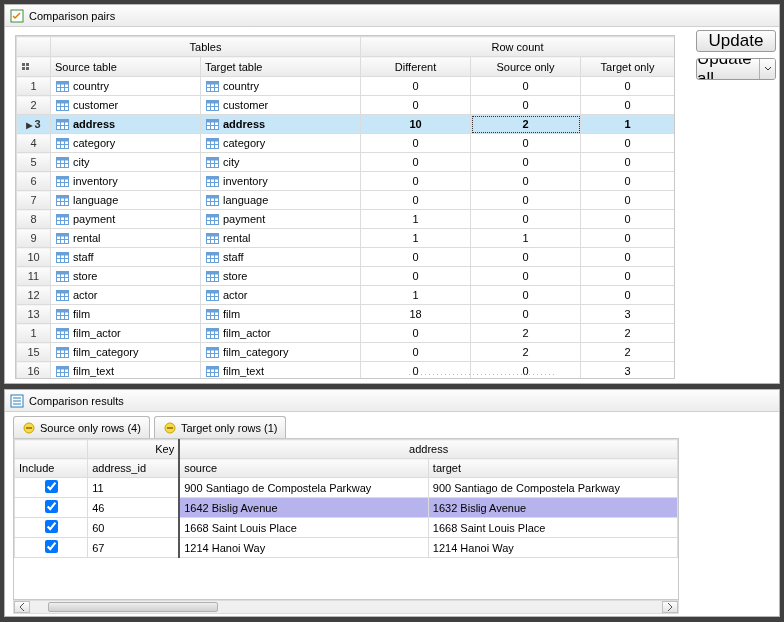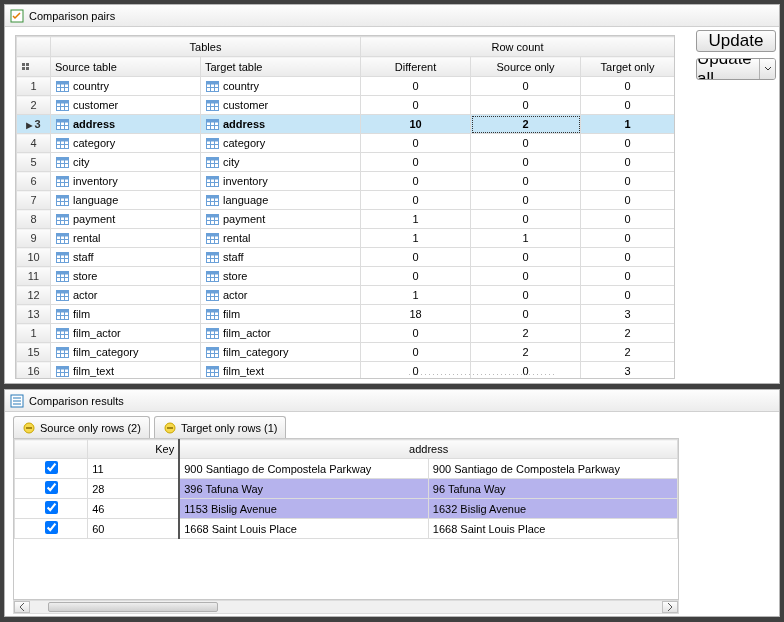--- a/index.html
+++ b/index.html
@@ -701,21 +701,21 @@
   </div>
   <div id="results-body">
     <div class="tabs">
       <div class="tab">
         <span class="ticon">
               <svg width="12" height="12">
                 <circle cx="6" cy="6" r="5" fill="#f7d94c" stroke="#c9a500"></circle>
                 <line x1="3" y1="6" x2="9" y2="6" stroke="#8a6d00" stroke-width="1.5"></line>
               </svg>
             </span>
-        <span>Source only rows (2)</span>
+        <span>Source only rows (4)</span>
       </div>
       <div class="tab">
         <span class="ticon">
               <svg width="12" height="12">
                 <circle cx="6" cy="6" r="5" fill="#f7d94c" stroke="#c9a500"></circle>
                 <line x1="3" y1="6" x2="9" y2="6" stroke="#8a6d00" stroke-width="1.5"></line>
               </svg>
             </span>
         <span>Target only rows (1)</span>
       </div>
@@ -728,45 +728,51 @@
               <col style="width:90px">
               <col style="width:245px">
               <col style="width:245px">
         </colgroup>
         <thead>
           <tr>
             <th></th>
             <th style="text-align:right">Key</th>
             <th colspan="2" class="grp-right" style="text-align:center">address</th>
           </tr>
+          <tr>
+            <th style="text-align:left">Include</th>
+            <th style="text-align:left">address_id</th>
+            <th class="grp-right" style="text-align:left">source</th>
+            <th style="text-align:left">target</th>
+          </tr>
         </thead>
         <tbody id="results-tbody">
               <tr>
                 <td class="chk"><input type="checkbox" checked="" style=""></td>
                 <td>11</td>
                 <td class="val grp-right">900 Santiago de Compostela Parkway</td>
                 <td class="val">900 Santiago de Compostela Parkway</td>
               </tr>
               <tr class="diff">
                 <td class="chk"><input type="checkbox" checked="" style=""></td>
-                <td>28</td>
-                <td class="val grp-right">396 Tafuna Way</td>
-                <td class="val">96 Tafuna Way</td>
-              </tr>
-              <tr class="diff">
-                <td class="chk"><input type="checkbox" checked="" style=""></td>
                 <td>46</td>
-                <td class="val grp-right">1153 Bislig Avenue</td>
+                <td class="val grp-right">1642 Bislig Avenue</td>
                 <td class="val">1632 Bislig Avenue</td>
               </tr>
               <tr>
                 <td class="chk"><input type="checkbox" checked="" style=""></td>
                 <td>60</td>
                 <td class="val grp-right">1668 Saint Louis Place</td>
                 <td class="val">1668 Saint Louis Place</td>
+              </tr>
+              <tr>
+                <td class="chk"><input type="checkbox" checked="" style=""></td>
+                <td>67</td>
+                <td class="val grp-right">1214 Hanoi Way</td>
+                <td class="val">1214 Hanoi Way</td>
               </tr>
             </tbody>
       </table>
     </div>
 
     <div class="hscroll">
       <div class="btn">
             <svg width="6" height="8">
               <path d="M5 0L1 4l4 4" stroke="#555" fill="none"></path>
             </svg>

